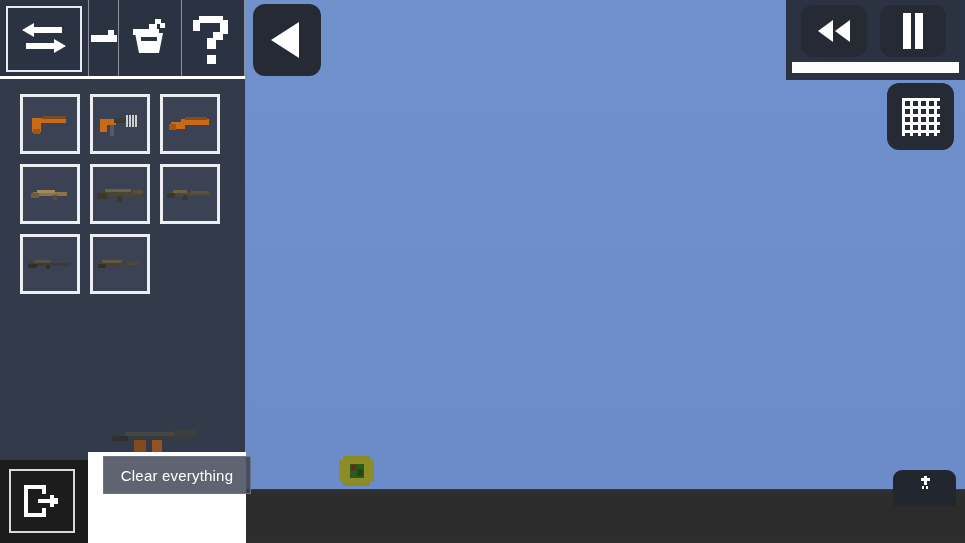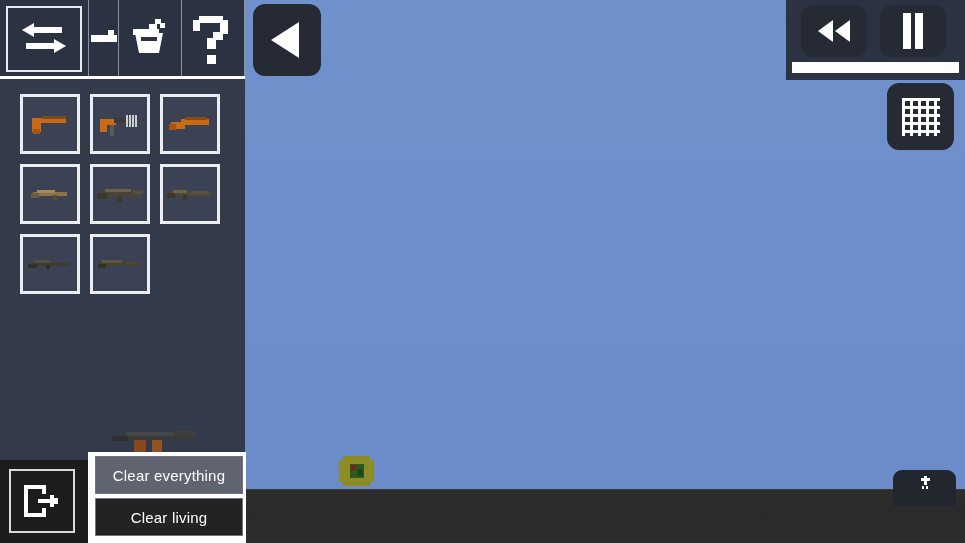--- a/index.html
+++ b/index.html
@@ -47,21 +47,21 @@
   
   .drag-ghost{position:absolute;left:112px;top:424px;width:92px;height:40px;opacity:.95;}
 
   
   .exit-wrap{position:absolute;left:0;top:460px;width:88px;height:83px;background:#1c1c1c;}
   .exit-box{position:absolute;left:9px;top:9px;width:66px;height:64px;border:2px solid #d8dadd;box-sizing:border-box;
             display:flex;align-items:center;justify-content:center;}
 
   
   .clear-wrap{position:absolute;left:88px;top:452px;width:158px;height:91px;background:#ffffff;}
-  .btn-clear{position:absolute;left:7px;width:148px;height:38px;
+  .btn-clear{position:absolute;left:15px;width:148px;height:38px;
              display:flex;align-items:center;justify-content:center;
              color:#fff;font-size:15px;letter-spacing:.2px;box-sizing:border-box;}
   .btn-clear.a{top:4px;background:rgba(60,66,80,.82);border:1px solid #6d7483;}
   .btn-clear.b{top:46px;background:#232323;border:1px solid #6d7483;}
 
   
   .back-btn{position:absolute;left:253px;top:4px;width:68px;height:72px;}
 
   
   .hud{position:absolute;left:786px;top:0;width:179px;height:80px;background:#2b3242;}
@@ -276,21 +276,20 @@
           <rect x="18" y="18" width="16" height="4" fill="#fff"></rect>
           <rect x="30" y="14" width="4" height="12" fill="#fff"></rect>
           <rect x="34" y="17" width="4" height="6" fill="#fff"></rect>
         </svg>
       </span>
     </div>
   </div>
 
   <div class="clear-wrap">
     <div class="btn-clear a txt">Clear everything</div>
-    <div class="btn-clear b txt">Clear living</div>
   </div>
 
   <div class="back-btn rounded-btn">
     <span>
       <svg width="40" height="42" viewBox="0 0 40 42">
         <polygon points="32,3 32,39 4,21" fill="#fff"></polygon>
       </svg>
     </span>
   </div>
 

